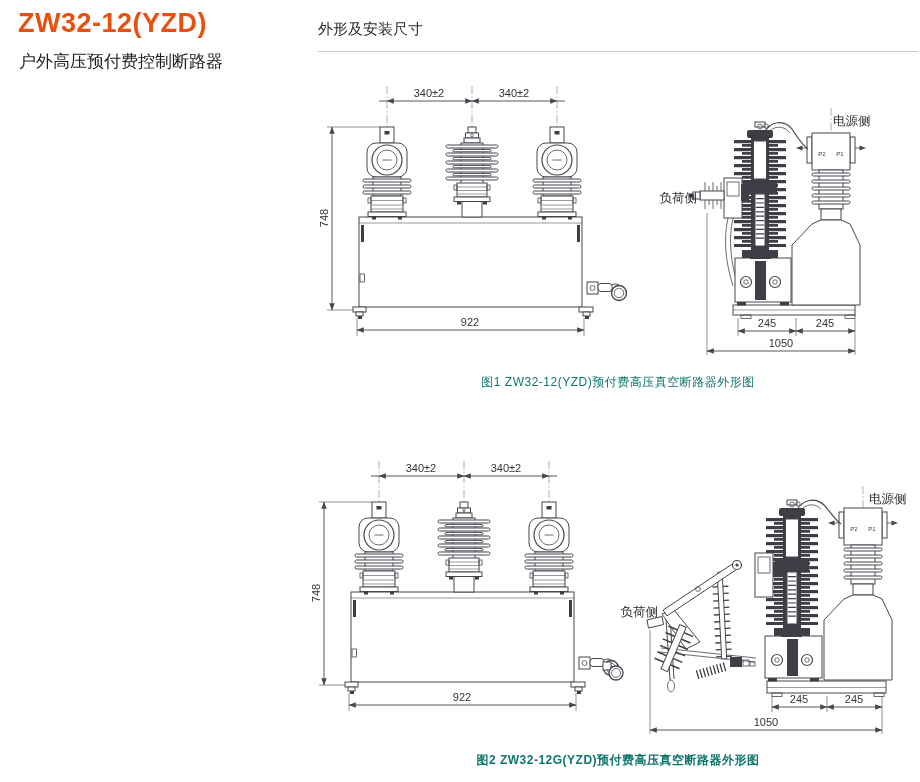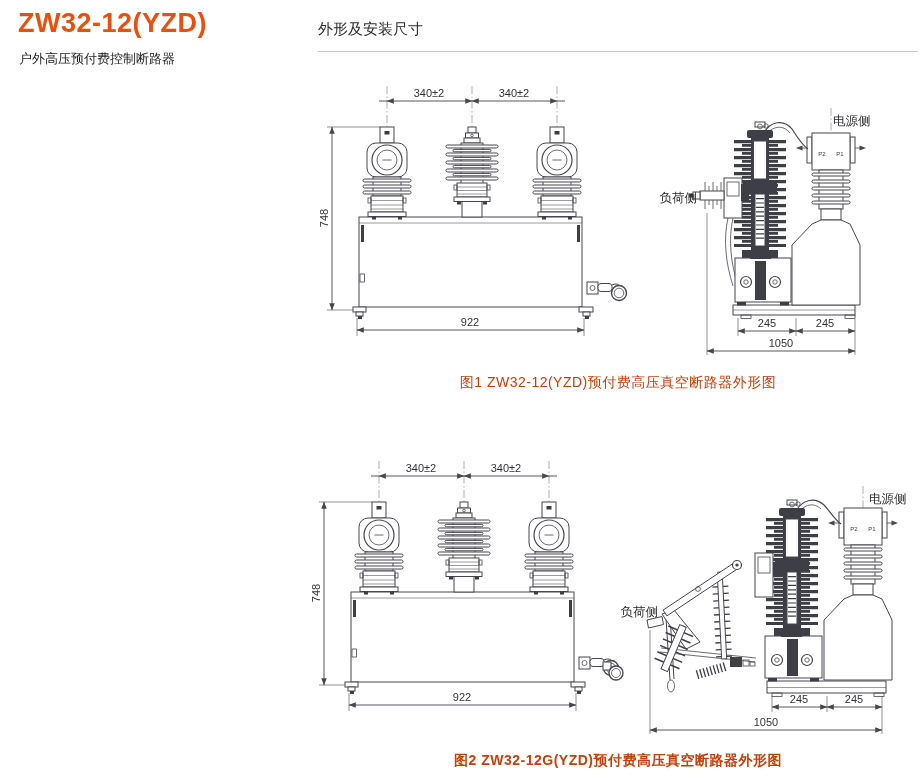--- a/index.html
+++ b/index.html
@@ -1,22 +1,22 @@
 <!DOCTYPE html>
 <html><head>
 <meta charset="utf-8">
 <style>
   html,body{margin:0;padding:0;background:#ffffff;}
   body{width:920px;height:782px;position:relative;font-family:"Liberation Sans",sans-serif;overflow:hidden;}
   .abs{position:absolute;}
   #model-title{left:18px;top:8px;font-size:27px;font-weight:bold;letter-spacing:.5px;}
-  #subtitle{left:19px;top:50px;font-size:13px;color:#1e1e22;}
+  #subtitle{left:19px;top:50px;font-size:17px;color:#1e1e22;}
   #section-title{left:318px;top:20px;font-size:15px;color:#2d2d32;}
   #section-divider{left:318px;top:51px;width:600px;height:1px;background:#c9c9cc;}
-  .caption{left:318px;width:600px;text-align:center;font-size:14px;color:#c2410c;letter-spacing:.5px;}
+  .caption{left:318px;width:600px;text-align:center;font-size:12px;color:#0f766e;letter-spacing:.5px;}
   #fig1-caption{top:374px;}
   #fig2-caption{top:752px;font-weight:bold;}
   #fig1-svg{left:300px;top:78px;}
   #fig2-svg{left:300px;top:458px;}
 
   
   .ln  {fill:#fff;stroke:#46464f;stroke-width:1;}
   .lnw {fill:#fff;stroke:#46464f;stroke-width:1.2;}
   .ln2 {fill:none;stroke:#46464f;stroke-width:.8;}
   .ln2f{fill:none;stroke:#46464f;stroke-width:1;}

